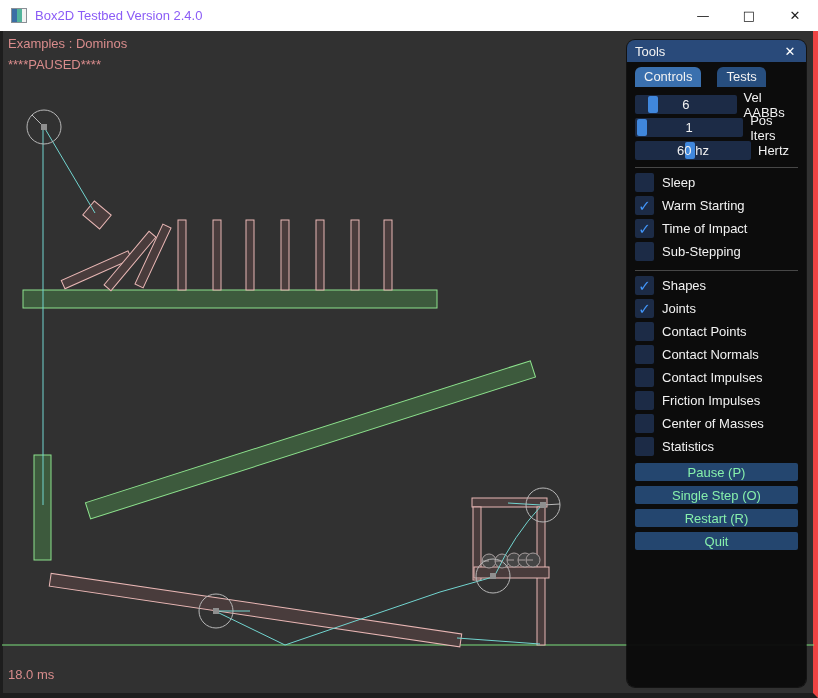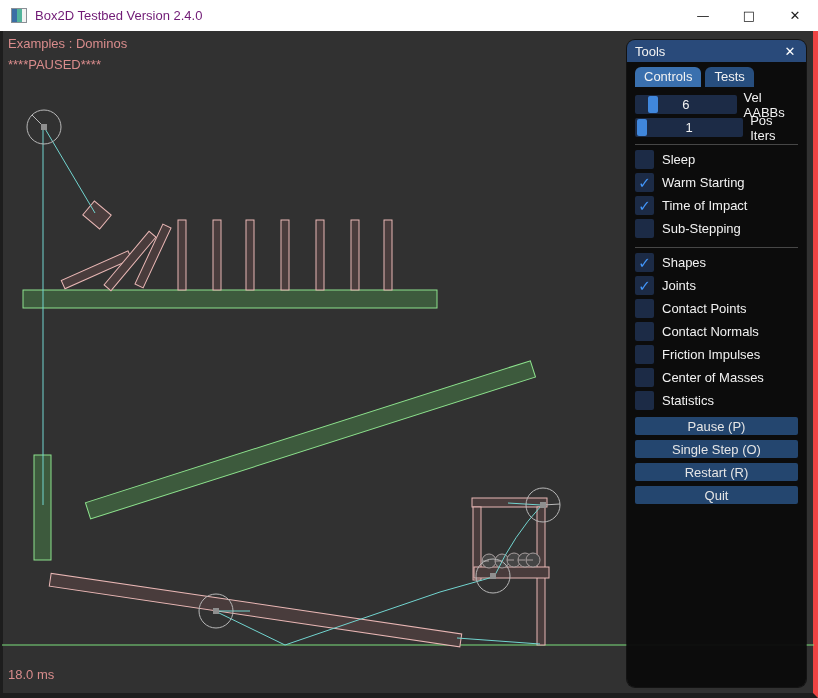--- a/index.html
+++ b/index.html
@@ -10,21 +10,21 @@
   }
   
   .titlebar{
     position:absolute;left:0;top:0;width:818px;height:31px;background:#ffffff;
     display:flex;align-items:center;
   }
   .app-icon{width:14px;height:13px;margin-left:11px;border:1px solid #8a9096;display:flex;}
   .app-icon .i1{width:5px;height:100%;background:#3b6ea5;}
   .app-icon .i2{width:5px;height:100%;background:#52b39b;}
   .app-icon .i3{flex:1;height:100%;background:#f2f2f2;}
-  .title-text{margin-left:8px;font-size:13px;color:#701a75;}
+  .title-text{margin-left:8px;font-size:13px;color:#8b5cf6;}
   .win-controls{margin-left:auto;display:flex;height:31px;}
   .win-btn{width:46px;height:31px;display:flex;align-items:center;justify-content:center;
     font-size:13px;color:#222;font-family:"DejaVu Sans", sans-serif;}
   
   .scene{
     position:absolute;left:0;top:31px;width:818px;height:667px;background:#313131;
     border-left:3px solid #1d1d1d;border-right:5px solid #ef4444;border-bottom:5px solid #1d1d1d;
     box-sizing:border-box;
   }
   .scene svg{position:absolute;left:-3px;top:0;}
@@ -37,39 +37,39 @@
     position:absolute;left:627px;top:40px;width:179px;height:647px;
     background:rgba(11,11,11,0.97);border-radius:8px;box-sizing:border-box;
     color:#f2f2f2;font-size:13px;box-shadow:0 0 0 1px rgba(0,0,0,.6);
   }
   .panel-titlebar{
     height:22px;background:#294a7a;border-radius:8px 8px 0 0;
     display:flex;align-items:center;padding:6px 8px;box-sizing:border-box;
   }
   .panel-title{font-size:13px;}
   .panel-close{margin-left:auto;width:16px;text-align:center;font-size:13px;color:#fff;cursor:pointer;}
-  .tabbar{display:flex;gap:4px;padding:5px 8px 0 8px;}
+  .tabbar{display:flex;gap:16px;padding:5px 8px 0 8px;}
   .tab{padding:2px 9px 3px 9px;border-radius:6px 6px 0 0;font-size:13px;cursor:pointer;}
   .tab.active{background:#3a70ae;}
   .tab.inactive{background:#274e7e;}
   .panel-content{padding:4px 8px 0 8px;}
   .slider-row{display:flex;align-items:center;margin-top:4px;height:19px;}
   .slider-track{position:relative;width:116px;height:19px;background:#1c2b46;border-radius:2px;overflow:hidden;}
   .slider-grab{position:absolute;top:1px;bottom:1px;width:10px;background:#4087dc;border-radius:2px;}
   .slider-value{position:relative;display:block;text-align:center;line-height:19px;font-size:13px;color:#f2f2f2;}
   .slider-label{margin-left:7px;font-size:13px;}
   .sep{border-top:1px solid #474747;margin:7px 0 3px 0;}
   .check-row{display:flex;align-items:center;height:23px;}
   .checkbox{width:19px;height:19px;background:#1c2b46;border-radius:2px;
     display:flex;align-items:center;justify-content:center;
     color:#4296fa;font-size:15px;font-weight:bold;font-family:"DejaVu Sans", sans-serif;}
   .check-label{margin-left:8px;font-size:13px;}
   .btn{
     height:18px;margin-top:5px;background:#24466f;border-radius:2px;
-    display:flex;align-items:center;justify-content:center;font-size:13px;color:#e5e5e5;cursor:pointer;
+    display:flex;align-items:center;justify-content:center;font-size:13px;color:#86efac;cursor:pointer;
   }
 </style>
 </head>
 <body>
 
 <div class="window">
 
   <div class="titlebar">
     <div class="app-icon">
       <div class="i1"></div>
@@ -202,20 +202,27 @@
       </div>
 
       <div class="slider-row">
         <div class="slider-track">
           <div class="slider-grab" style="left:2px;"></div>
           <span class="slider-value">1</span>
         </div>
         <span class="slider-label">Pos Iters</span>
       </div>
 
+      <div class="slider-row">
+        <div class="slider-track">
+          <div class="slider-grab" style="left:50px;"></div>
+          <span class="slider-value">60 hz</span>
+        </div>
+        <span class="slider-label">Hertz</span>
+      </div>
 
       <div class="sep"></div>
 
       <div class="check-row">
         <span class="checkbox"></span>
         <span class="check-label">Sleep</span>
       </div>
       <div class="check-row">
         <span class="checkbox">✓</span>
         <span class="check-label">Warm Starting</span>
@@ -239,20 +246,24 @@
         <span class="checkbox">✓</span>
         <span class="check-label">Joints</span>
       </div>
       <div class="check-row">
         <span class="checkbox"></span>
         <span class="check-label">Contact Points</span>
       </div>
       <div class="check-row">
         <span class="checkbox"></span>
         <span class="check-label">Contact Normals</span>
+      </div>
+      <div class="check-row">
+        <span class="checkbox"></span>
+        <span class="check-label">Contact Impulses</span>
       </div>
       <div class="check-row">
         <span class="checkbox"></span>
         <span class="check-label">Friction Impulses</span>
       </div>
       <div class="check-row">
         <span class="checkbox"></span>
         <span class="check-label">Center of Masses</span>
       </div>
       <div class="check-row">

